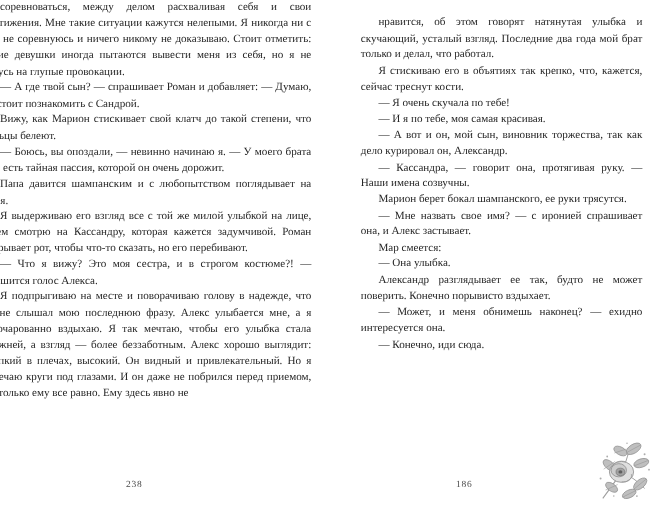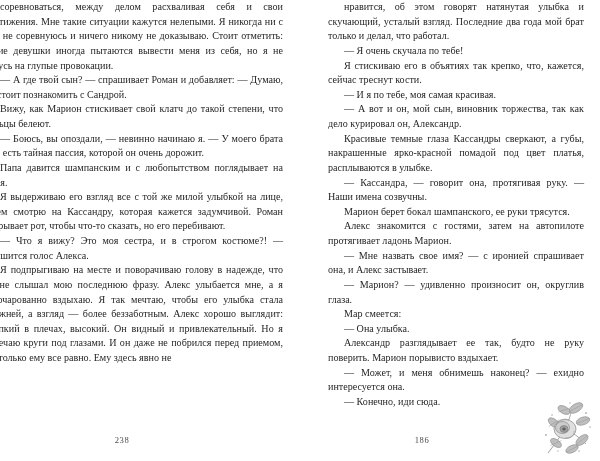--- a/index.html
+++ b/index.html
@@ -46,20 +46,21 @@
     hyphens: manual;
     -webkit-hyphens: manual;
   }
   .page-left .textblock {
     left: -16px;
     width: 299px;
   }
   .page-right .textblock {
     left: 28px;
     width: 256px;
+    margin-top: 14px;
   }
   .textblock p {
     margin: 0;
     text-indent: 16px;
   }
   .folio {
     position: absolute;
     bottom: 16px;
     width: 100%;
     text-align: center;
@@ -95,33 +96,30 @@
       <p>Я выдерживаю его взгляд все с той же милой улыбкой на лице, затем смотрю на Кассандру, которая кажется задумчивой. Роман открывает рот, чтобы что-то сказать, но его перебивают.</p>
       <p>— Что я вижу? Это моя сестра, и в строгом костюме?! — слышится голос Алекса.</p>
       <p>Я подпрыгиваю на месте и поворачиваю голову в надежде, что он не слышал мою последнюю фразу. Алекс улыбается мне, а я разочарованно вздыхаю. Я так мечтаю, чтобы его улыбка стала прежней, а взгляд — более беззаботным. Алекс хорошо выглядит: крепкий в плечах, высокий. Он видный и привлекательный. Но я замечаю круги под глазами. И он даже не побрился перед приемом, настолько ему все равно. Ему здесь явно не</p>
     </div>
     <div class="folio">238</div>
   </div>
 
   <div class="page page-right">
     <div class="textblock">
       <p>нравится, об этом говорят натянутая улыбка и скучающий, усталый взгляд. Последние два года мой брат только и делал, что работал.</p>
+      <p>Я стискиваю его в объятиях так крепко, что, кажется, сейчас треснут кости.</p>
       <p>— Я очень скучала по тебе!</p>
-      <p>Я стискиваю его в объятиях так крепко, что, кажется, сейчас треснут кости.</p>
       <p>— И я по тебе, моя самая красивая.</p>
       <p>— А вот и он, мой сын, виновник торжества, так как дело курировал он, Александр.</p>
-      <p>Красивые темные глаза Кассандры сверкают, а губы, накрашенные ярко-красной помадой под цвет платья, расплываются в улыбке.</p>
       <p>— Кассандра, — говорит она, протягивая руку. — Наши имена созвучны.</p>
       <p>Марион берет бокал шампанского, ее руки трясутся.</p>
-      <p>Алекс знакомится с гостями, затем на автопилоте протягивает ладонь Марион.</p>
       <p>— Мне назвать свое имя? — с иронией спрашивает она, и Алекс застывает.</p>
-      <p>— Марион? — удивленно произносит он, округлив глаза.</p>
       <p>Мар смеется:</p>
       <p>— Она улыбка.</p>
-      <p>Александр разглядывает ее так, будто не руку поверить. Марион порывисто вздыхает.</p>
+      <p>Александр разглядывает ее так, будто не может поверить. Конечно порывисто вздыхает.</p>
       <p>— Может, и меня обнимешь наконец? — ехидно интересуется она.</p>
       <p>— Конечно, иди сюда.</p>
     </div>
     <div class="folio">186</div>
 
     <div class="ornament">
       <svg viewBox="0 0 62 58" width="62" height="58" xmlns="http://www.w3.org/2000/svg">
         <g fill="none" stroke="#8f8f8f" stroke-width="0.8">
 
           <path d="M14 54 C20 46 26 38 31 30" stroke="#8a8a8a" stroke-width="1"></path>

